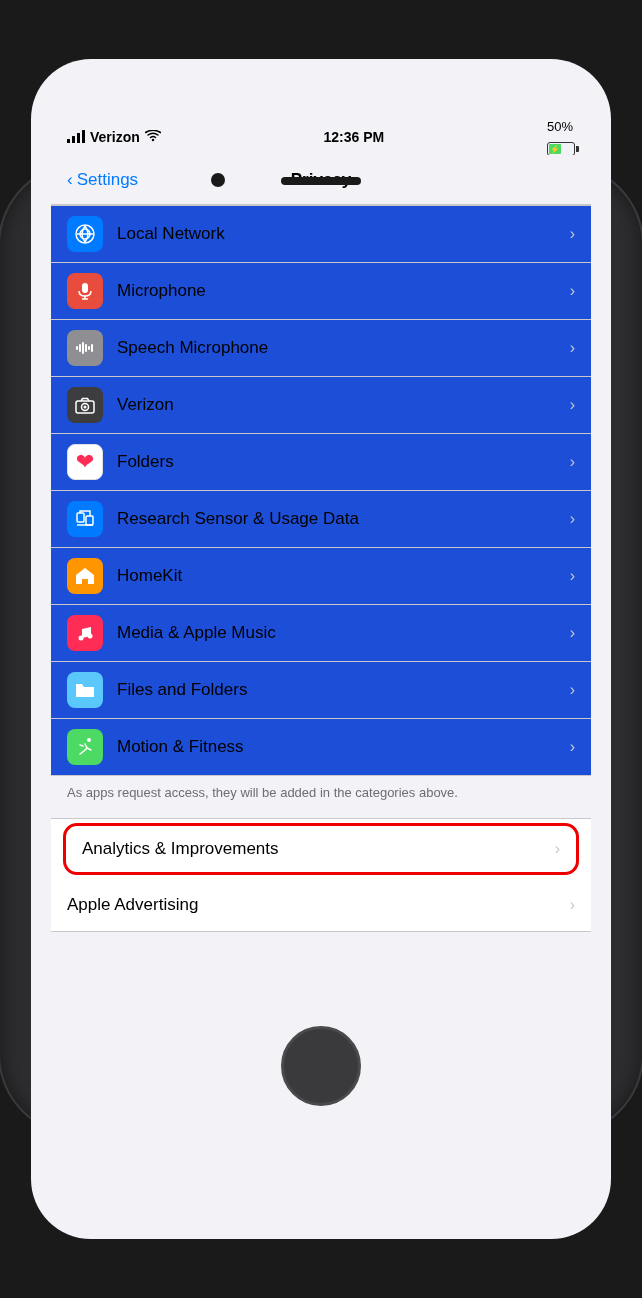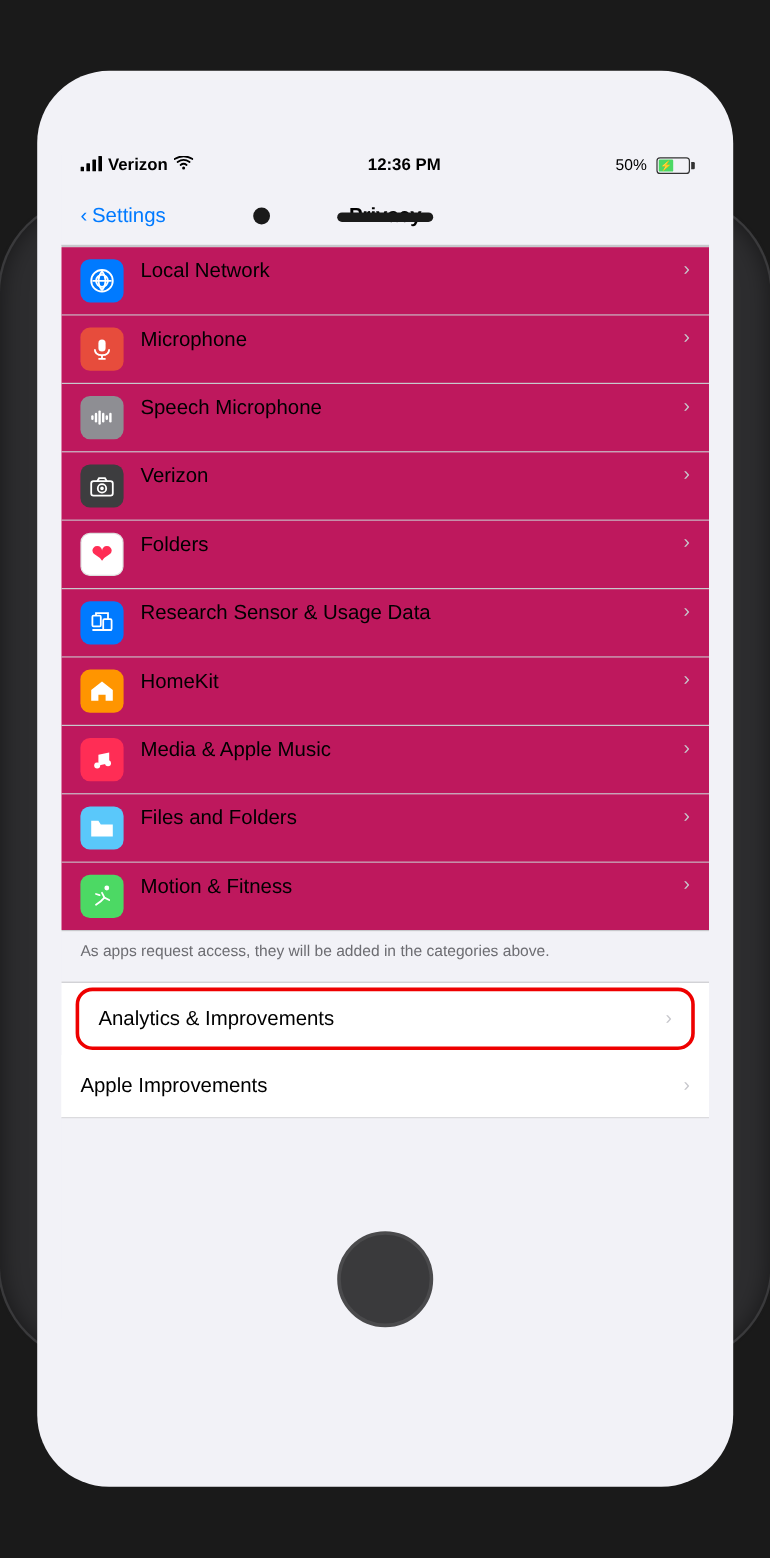--- a/index.html
+++ b/index.html
@@ -108,22 +108,23 @@
 
     .status-center {
       font-size: 14px;
       font-weight: 600;
     }
 
     .status-right {
       font-size: 13px;
       font-weight: 500;
       display: flex;
-      align-items: flex-end;
+      align-items: flex-start;
       gap: 8px;
+      flex-direction: column;
     }
 
     .battery-icon {
       width: 28px;
       height: 14px;
       border: 1.5px solid #333;
       border-radius: 3px;
       position: relative;
       display: inline-flex;
       align-items: center;
@@ -199,22 +200,23 @@
 
     .settings-list {
       background: #fff;
       margin: 0;
       border-top: 1px solid #c8c8cc;
       border-bottom: 1px solid #c8c8cc;
     }
 
     .settings-row {
       display: flex;
+      align-items: center;
       padding: 10px 16px;
-      background: #be185d;
+      background: #1d4ed8;
       border-bottom: 0.5px solid #c8c8cc;
       min-height: 52px;
       cursor: pointer;
     }
 
     .settings-row:last-child {
       border-bottom: none;
     }
 
     .row-icon {
@@ -468,21 +470,21 @@
         <div style="background:#fff; border-top:1px solid #c8c8cc; border-bottom:1px solid #c8c8cc; margin-top:0;">
 
           <div style="position:relative; padding: 4px 6px;">
             <div class="analytics-row-highlighted">
               <div class="analytics-label">Analytics &amp; Improvements</div>
               <div class="row-chevron">›</div>
             </div>
           </div>
 
           <div class="analytics-row" style="border-bottom:none;">
-            <div class="analytics-label">Apple Improvements</div>
+            <div class="analytics-label">Apple Advertising</div>
             <div class="row-chevron">›</div>
           </div>
 
         </div>
 
         <div class="section-gap"></div>
 
       </div>
     </div>
   </div>

